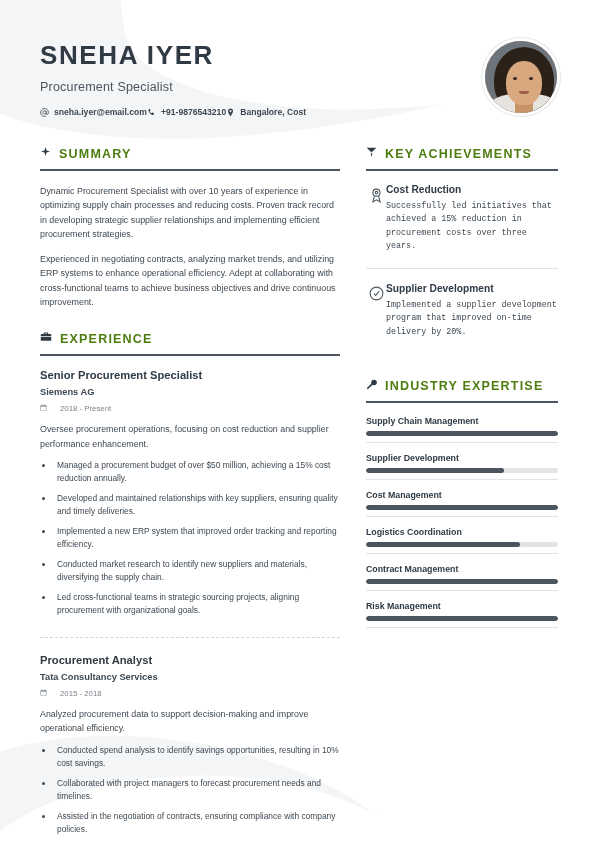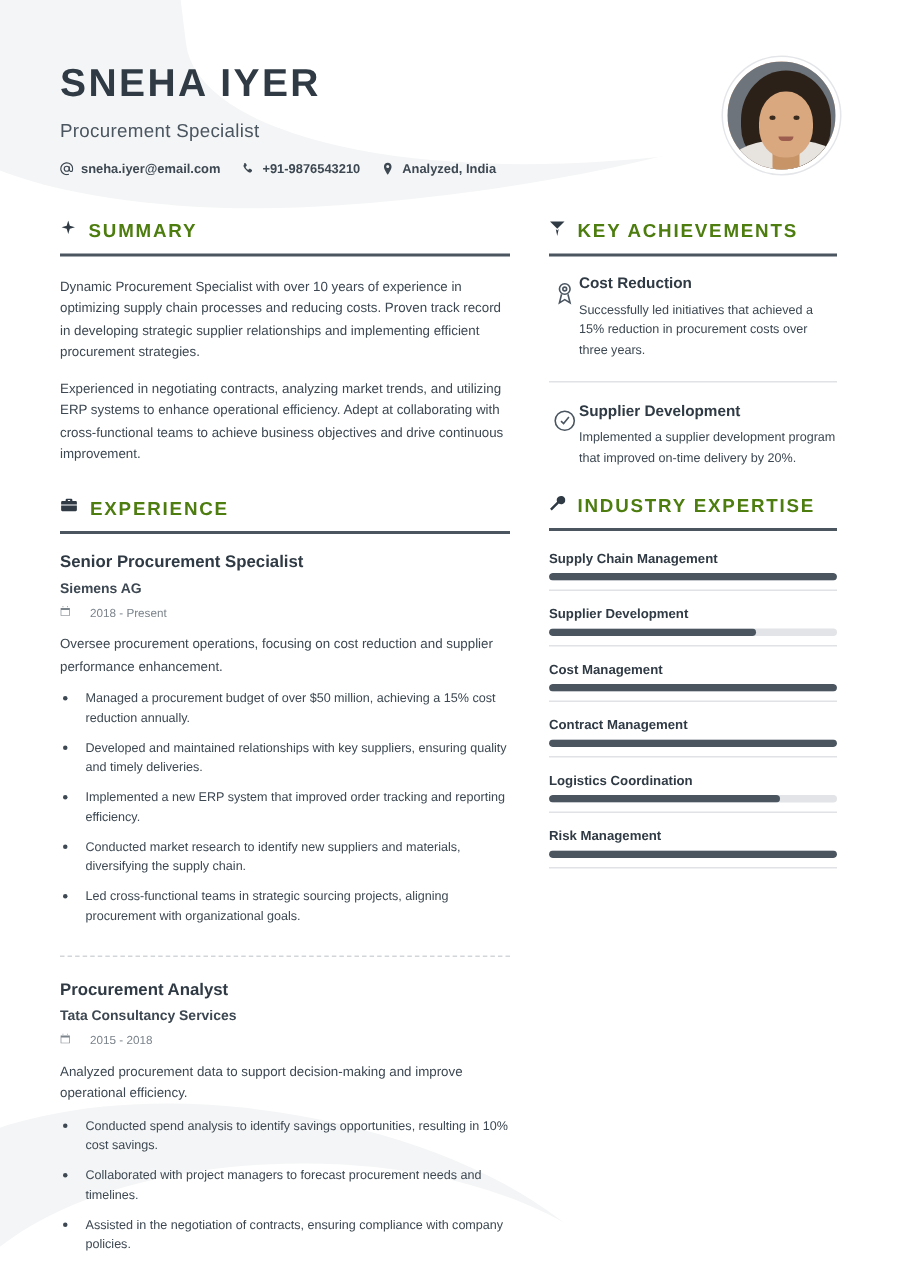--- a/index.html
+++ b/index.html
@@ -51,21 +51,21 @@
   .header { display: flex; align-items: flex-start; padding-top: 36px; }
   .head-left { flex: 1; padding-top: 4px; }
   .name {
     font-size: 26px; font-weight: bold; letter-spacing: 1.6px;
     color: #2f3a44;
   }
   .role {
     margin-top: 9px; font-size: 12.5px; color: #4a5560; letter-spacing: .2px;
   }
   .contact-row {
-    margin-top: 13px; display: flex; align-items: center; gap: 14px;
+    margin-top: 13px; display: flex; align-items: center; 
     flex-wrap: wrap;
   }
   .contact {
     display: flex; align-items: center; gap: 5px;
     font-size: 8.6px; color: #3d4852; font-weight: bold;
   }
   .contact svg { display: block; }
   .avatar {
     width: 78px; height: 78px; border-radius: 50%;
     margin-left: 14px; margin-top: 2px;
@@ -137,21 +137,21 @@
   .job-sep { border-top: 1px dashed #d3d6d9; margin: 4px 0 16px; }
 
   
   .ach { display: flex; margin-bottom: 14px; }
   .ach-icon {
     width: 20px; height: 20px; flex: 0 0 20px; margin-top: 1px;
     display: flex; align-items: center; justify-content: center;
     color: #4a5560;
   }
   .ach-title { font-size: 10.2px; font-weight: bold; color: #2f3a44; }
-  .ach-text { font-size: 8.4px; line-height: 1.6; color: #3d4852; margin-top: 5px; }
+  .ach-text { font-size: 8.4px; line-height: 1.6; color: #3d4852; margin-top: 5px; font-family: Liberation Mono, monospace; }
   .ach-sep { border-top: 1px solid #e0e2e5; margin: 4px 0 14px; }
 
   .skill { margin-bottom: 10px; }
   .skill-name { font-size: 8.8px; font-weight: bold; color: #2f3a44; margin-bottom: 5px; }
   .bar-bg { height: 5px; background: #e2e4e7; border-radius: 3px; overflow: hidden; }
   .bar-fg { height: 5px; background: #4a5560; border-radius: 3px; }
   .skill-line { border-bottom: 1px solid #e0e2e5; margin-top: 6px; }
 </style>
 </head>
 <body>
@@ -188,21 +188,21 @@
             </span>
             <span>+91-9876543210</span>
           </div>
 
           <div class="contact">
             <span>
               <svg width="9" height="9" viewBox="0 0 16 16" fill="#3d4852">
                 <path d="M8 1C5.5 1 3.5 3 3.5 5.5 3.5 9 8 15 8 15s4.5-6 4.5-9.5C12.5 3 10.5 1 8 1zm0 6.2a1.8 1.8 0 1 1 0-3.6 1.8 1.8 0 0 1 0 3.6z"></path>
               </svg>
             </span>
-            <span>Analyzed, India</span>
+            <span>Bangalore, Cost</span>
           </div>
 
         </div>
       </div>
 
       <div class="avatar">
         <div class="av-bg"></div>
         <div class="av-hair"></div>
         <div class="av-shoulder"></div>
         <div class="av-neck"></div>
@@ -321,21 +321,21 @@
               <circle cx="12" cy="12" r="9"></circle>
               <path d="M8.5 12.3l2.4 2.4 5-6.2"></path>
             </svg>
           </div>
           <div>
             <div class="ach-title">Supplier Development</div>
             <div class="ach-text">Implemented a supplier development program that improved on-time delivery by 20%.</div>
           </div>
         </div>
 
-        <div class="sec-head" style="margin-top:18px">
+        <div class="sec-head" style="margin-top:40px">
           <span>
             <svg width="11" height="11" viewBox="0 0 16 16" fill="#2f3a44">
               <path d="M11.5 1a4 4 0 0 0-3.7 5.5L1 13.3 2.7 15l6.8-6.8A4 4 0 1 0 11.5 1z"></path>
             </svg>
           </span>
           <span>INDUSTRY EXPERTISE</span>
         </div>
         <div class="sec-rule"></div>
 
         <div class="skill">
@@ -357,31 +357,31 @@
 
         <div class="skill">
           <div class="skill-name">Cost Management</div>
           <div class="bar-bg">
             <div class="bar-fg" style="width:100%"></div>
           </div>
           <div class="skill-line"></div>
         </div>
 
         <div class="skill">
+          <div class="skill-name">Logistics Coordination</div>
+          <div class="bar-bg">
+            <div class="bar-fg" style="width:80%"></div>
+          </div>
+          <div class="skill-line"></div>
+        </div>
+
+        <div class="skill">
           <div class="skill-name">Contract Management</div>
           <div class="bar-bg">
             <div class="bar-fg" style="width:100%"></div>
-          </div>
-          <div class="skill-line"></div>
-        </div>
-
-        <div class="skill">
-          <div class="skill-name">Logistics Coordination</div>
-          <div class="bar-bg">
-            <div class="bar-fg" style="width:80%"></div>
           </div>
           <div class="skill-line"></div>
         </div>
 
         <div class="skill">
           <div class="skill-name">Risk Management</div>
           <div class="bar-bg">
             <div class="bar-fg" style="width:100%"></div>
           </div>
           <div class="skill-line"></div>

